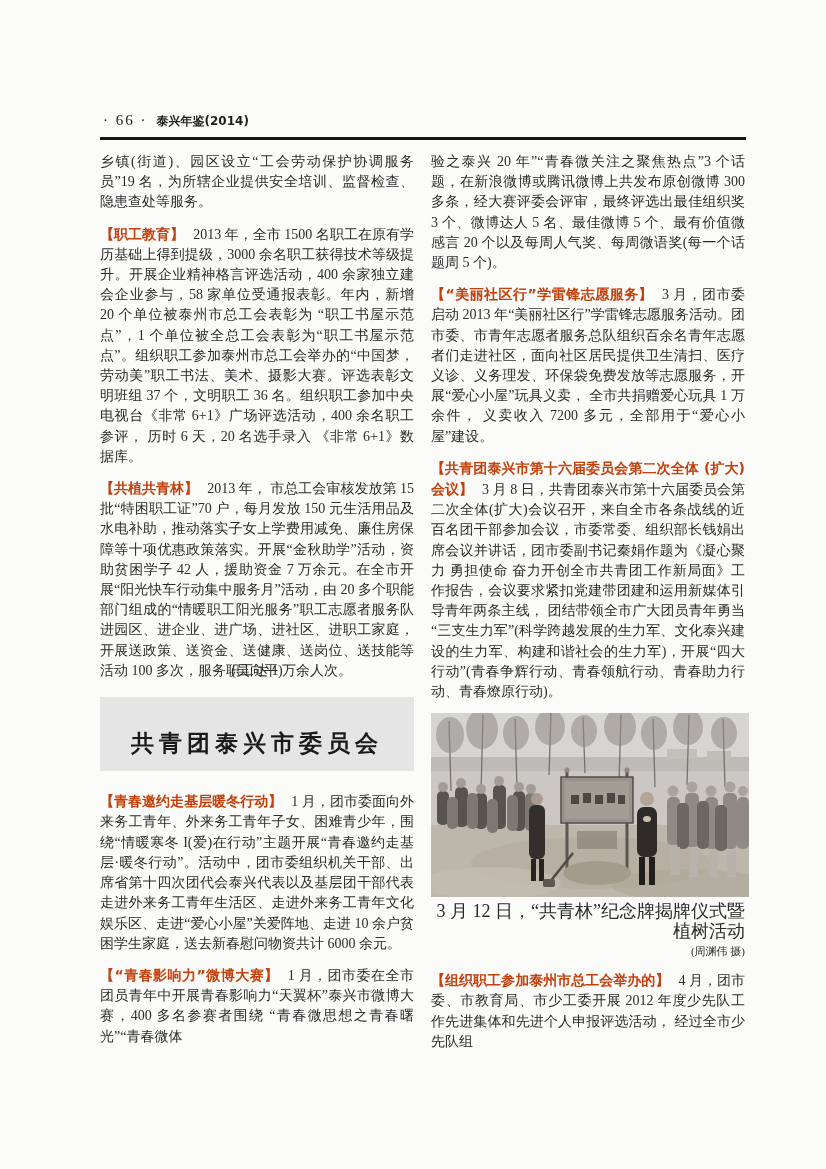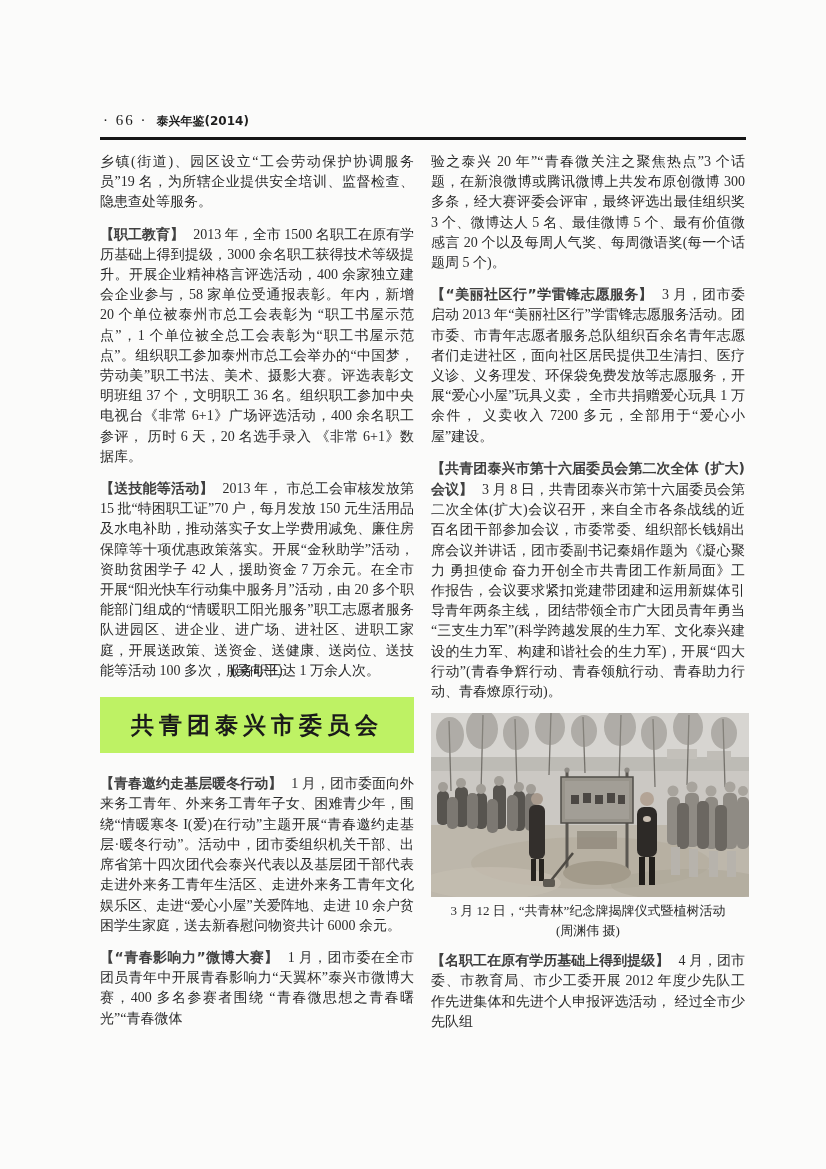--- a/index.html
+++ b/index.html
@@ -21,59 +21,59 @@
   .col{width:314px;flex:0 0 auto;}
   p.para{
     font-size:14px;line-height:20.2px;
     text-align:justify;text-justify:inter-character;
     margin:0 0 11px 0;
   }
   .entry-title{
     font-weight:bold;
     font-family:"DejaVu Sans","Liberation Sans",sans-serif;
     margin-right:9px;
-    color:#404040;
+    color:#c2410c;
   }
   .byline{font-size:14px;line-height:20.2px;text-align:center;margin:-31px 0 11px 0;}
   .section-box{
-    background:#bef264;
+    background:#e5e5e5;
     margin:16px 0 20px 0;
-    padding:13px 0 12px 0;
+    padding:31px 0 12px 0;
     text-align:center;
     font-size:23px;
     font-weight:bold;
     font-family:"DejaVu Sans","Liberation Sans",sans-serif;
     letter-spacing:5px;
     color:#1a1a1a;
   }
   .figure{margin:2px 0 2px 0;}
   .photo-frame{width:318px;height:184px;background:#c9c6c1;display:block;}
-  .caption-main{font-size:13px;line-height:20px;text-align:center;margin:4px 0 0 0;}
-  .caption-credit{font-size:13px;line-height:20px;text-align:center;margin:0 0 9px 0;}
+  .caption-main{font-size:18px;line-height:20px;text-align:right;margin:4px 0 0 0;}
+  .caption-credit{font-size:11px;line-height:20px;text-align:right;margin:0 0 9px 0;}
 </style>
 </head>
 <body>
 
 <div class="page">
   <div class="content">
 
     <div class="page-header">
       <span class="marker">· 66 ·</span>
       <span class="book">泰兴年鉴(2014)</span>
     </div>
     <hr class="header-rule">
 
     <div class="cols">
 
       <div class="col">
         <p class="para"><span>乡镇(街道)、园区设立“工会劳动保护协调服务员”19 名，为所辖企业提供安全培训、监督检查、隐患查处等服务。</span></p>
 
         <p class="para"><b class="entry-title">【职工教育】</b><span>2013 年，全市 1500 名职工在原有学历基础上得到提级，3000 余名职工获得技术等级提升。开展企业精神格言评选活动，400 余家独立建会企业参与，58 家单位受通报表彰。年内，新增 20 个单位被泰州市总工会表彰为 “职工书屋示范点”，1 个单位被全总工会表彰为“职工书屋示范点”。组织职工参加泰州市总工会举办的“中国梦，劳动美”职工书法、美术、摄影大赛。评选表彰文明班组 37 个，文明职工 36 名。组织职工参加中央电视台《非常 6+1》广场评选活动，400 余名职工参评， 历时 6 天，20 名选手录入 《非常 6+1》数据库。</span></p>
 
-        <p class="para"><b class="entry-title">【送技能等活动】</b><span>2013 年， 市总工会审核发放第 15 批“特困职工证”70 户，每月发放 150 元生活用品及水电补助，推动落实子女上学费用减免、廉住房保障等十项优惠政策落实。开展“金秋助学”活动，资助贫困学子 42 人，援助资金 7 万余元。在全市开展“阳光快车行动集中服务月”活动，由 20 多个职能部门组成的“情暖职工阳光服务”职工志愿者服务队进园区、进企业、进广场、进社区、进职工家庭，开展送政策、送资金、送健康、送岗位、送技能等活动 100 多次，服务职工达 1 万余人次。</span></p>
+        <p class="para"><b class="entry-title">【共植共青林】</b><span>2013 年， 市总工会审核发放第 15 批“特困职工证”70 户，每月发放 150 元生活用品及水电补助，推动落实子女上学费用减免、廉住房保障等十项优惠政策落实。开展“金秋助学”活动，资助贫困学子 42 人，援助资金 7 万余元。在全市开展“阳光快车行动集中服务月”活动，由 20 多个职能部门组成的“情暖职工阳光服务”职工志愿者服务队进园区、进企业、进广场、进社区、进职工家庭，开展送政策、送资金、送健康、送岗位、送技能等活动 100 多次，服务职工达 1 万余人次。</span></p>
         <div class="byline">(吴向平)</div>
 
         <div class="section-box">
           <span>共青团泰兴市委员会</span>
         </div>
 
 
         <p class="para"><b class="entry-title">【青春邀约走基层暖冬行动】</b><span>1 月，团市委面向外来务工青年、外来务工青年子女、困难青少年，围绕“情暖寒冬 I(爱)在行动”主题开展“青春邀约走基层·暖冬行动”。活动中，团市委组织机关干部、出席省第十四次团代会泰兴代表以及基层团干部代表走进外来务工青年生活区、走进外来务工青年文化娱乐区、走进“爱心小屋”关爱阵地、走进 10 余户贫困学生家庭，送去新春慰问物资共计 6000 余元。</span></p>
 
         <p class="para"><b class="entry-title">【“青春影响力”微博大赛】</b><span>1 月，团市委在全市团员青年中开展青春影响力“天翼杯”泰兴市微博大赛，400 多名参赛者围绕 “青春微思想之青春曙光”“青春微体</span></p>
@@ -209,18 +209,18 @@
             </g>
 
             <ellipse cx="166" cy="160" rx="34" ry="12" fill="#a39b8b"></ellipse>
             <line x1="118" y1="170" x2="142" y2="140" stroke="#4e4a44" stroke-width="2.5"></line>
             <rect x="112" y="166" width="12" height="8" rx="2" fill="#5c5851"></rect>
           </svg>
           <div class="caption-main">3 月 12 日，“共青林”纪念牌揭牌仪式暨植树活动</div>
           <div class="caption-credit">(周渊伟 摄)</div>
         </div>
 
-        <p class="para"><b class="entry-title">【名职工在原有学历基础上得到提级】</b><span>4 月，团市委、市教育局、市少工委开展 2012 年度少先队工作先进集体和先进个人申报评选活动， 经过全市少先队组</span></p>
+        <p class="para"><b class="entry-title">【组织职工参加泰州市总工会举办的】</b><span>4 月，团市委、市教育局、市少工委开展 2012 年度少先队工作先进集体和先进个人申报评选活动， 经过全市少先队组</span></p>
       </div>
 
     </div>
   </div>
 </div>
 
 </body></html>

